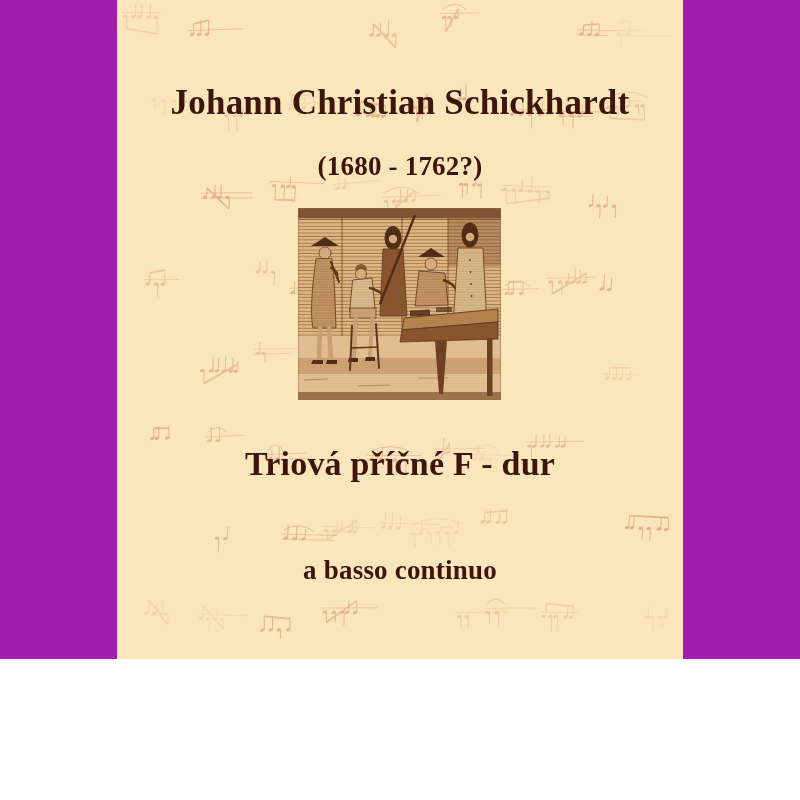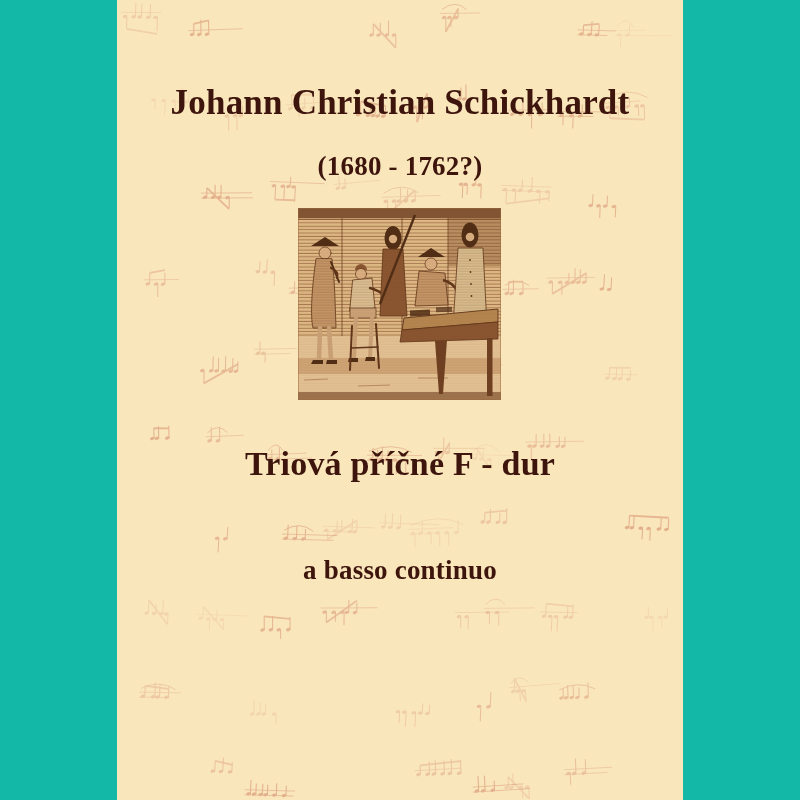--- a/index.html
+++ b/index.html
@@ -1,17 +1,17 @@
 <!DOCTYPE html>
 <html style="--page-background: #ffffff; --cover-background: #fae6bb; --text: #3d150d; --watermark-ink: #c4684a; --engraving-paper: #e8cba0; --engraving-ink: #5f3418;"><head>
 <meta charset="utf-8">
 <style>
   html,body{margin:0;padding:0;}
   body{background:#ffffff;font-family:"Liberation Serif","DejaVu Serif",serif;}
-  .page{position:relative;width:800px;height:800px;background:#14b8a6;overflow:hidden;}
+  .page{position:relative;width:800px;height:659px;background:#a21caf;overflow:hidden;}
   .cover{
     position:absolute;left:117px;top:0;width:566px;height:800px;
     background:var(--cover-background,#fae6bb);
     overflow:hidden;
   }
   .watermark{position:absolute;left:0;top:0;width:566px;height:800px;}
   .txt{
     position:absolute;left:0;width:566px;text-align:center;
     color:var(--text,#3d150d);font-weight:bold;line-height:1.1;
     letter-spacing:0.2px;

